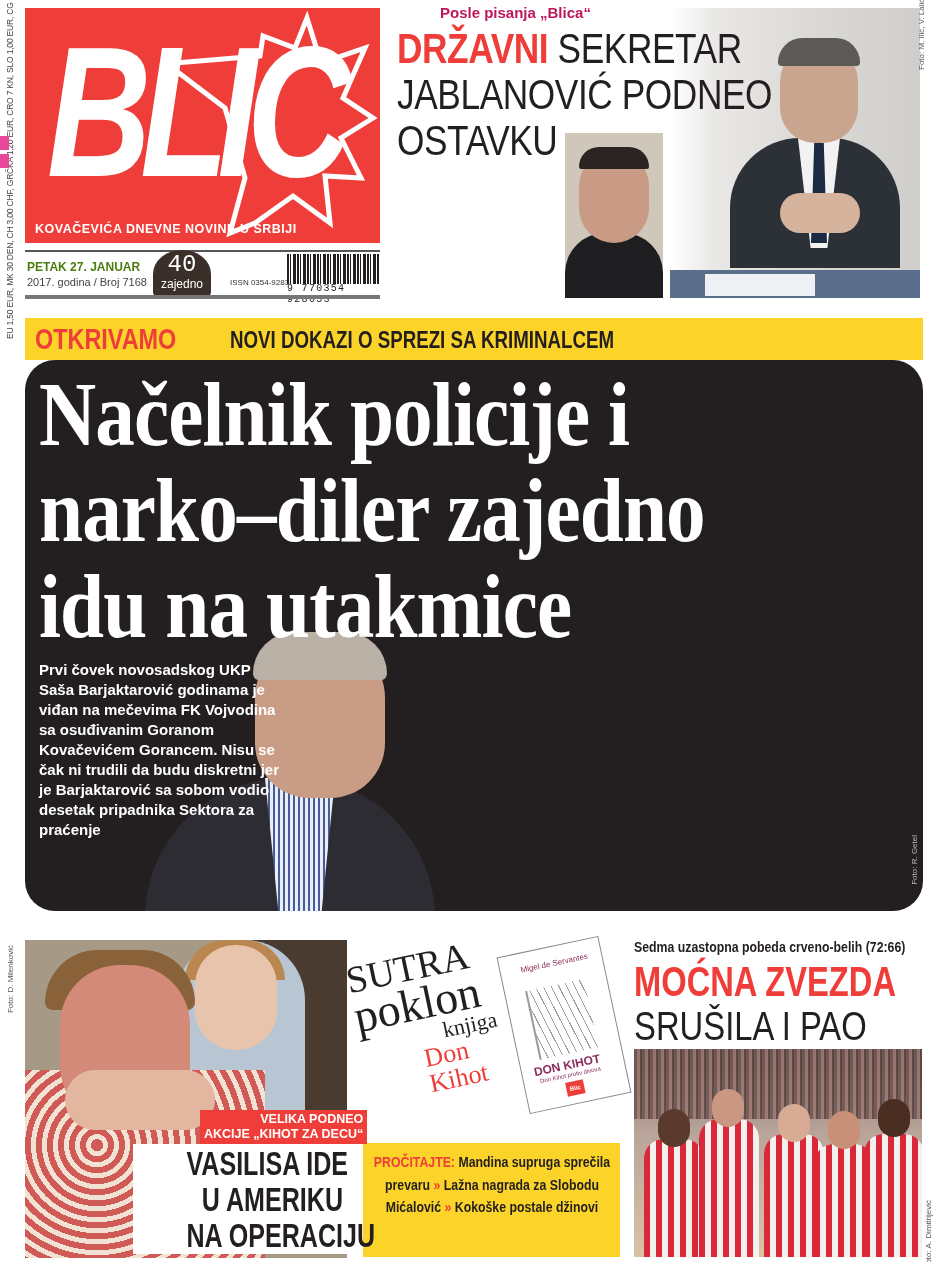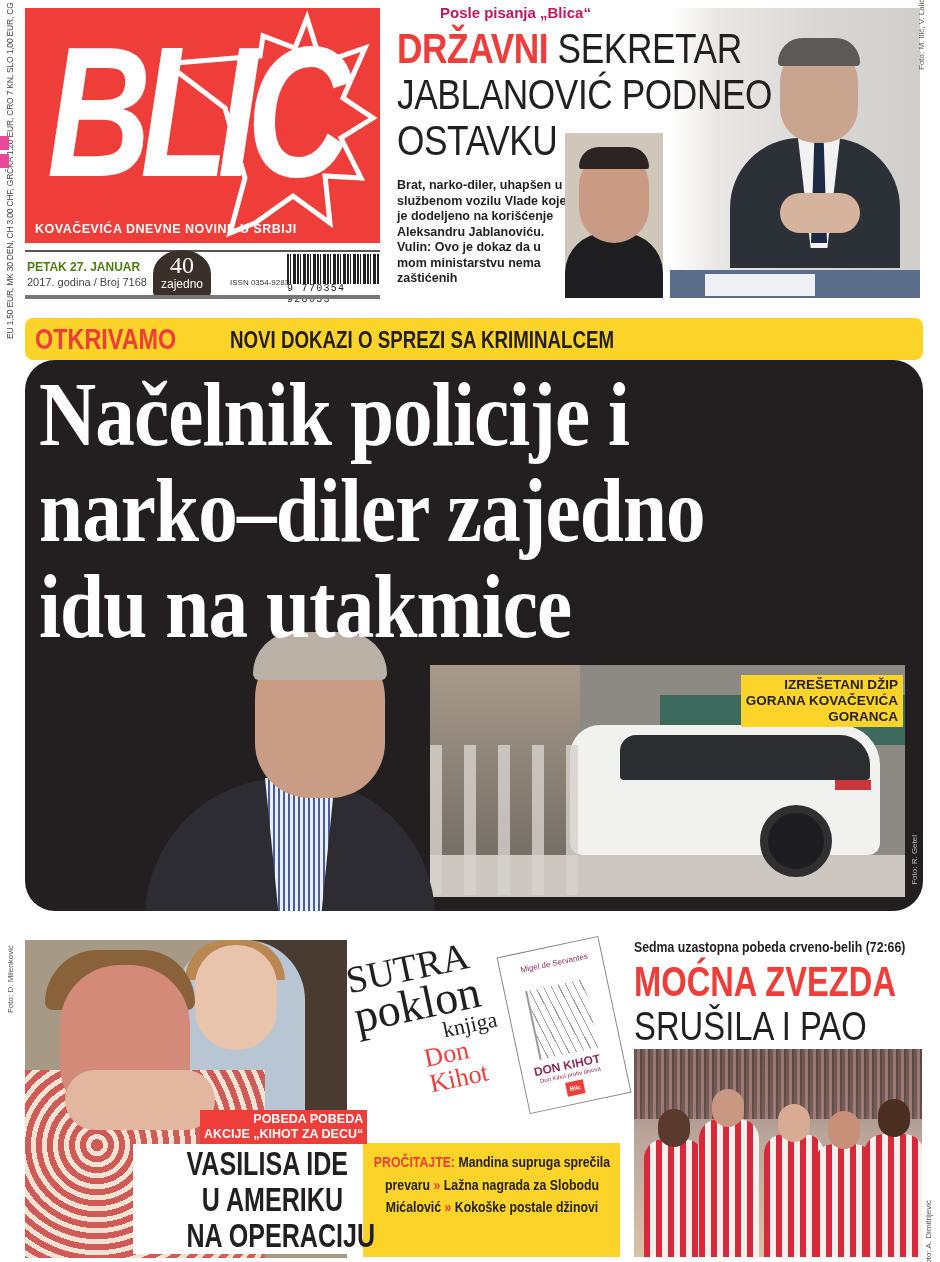--- a/index.html
+++ b/index.html
@@ -32,21 +32,21 @@
   }
   .date-bar { position: absolute; left: 25px; top: 250px; width: 355px; height: 52px; }
   .date-bar .rule-top { position: absolute; left: 0; top: 0; width: 355px; height: 2px; background: #555; }
   .date-bar .rule-bot { position: absolute; left: 0; top: 45px; width: 355px; height: 4px; background: #777; }
   .date-line1 { position: absolute; left: 2px; top: 10px; font-size: 12px; font-weight: bold; color: #4d7c0f; }
   .date-line2 { position: absolute; left: 2px; top: 26px; font-size: 11px; color: #444; text-align: right; }
   .price-badge {
     position: absolute; left: 128px; top: 0px; width: 58px; height: 48px;
     background: #3a2f29; border-radius: 50% 50% 6px 6px; color: #fff; text-align: center;
   }
-  .price-num { font-family: Liberation Serif, serif; font-size: 24px; line-height: 26px; display: block; margin-top: 2px; }
+  .price-num { font-family: Liberation Mono, monospace; font-size: 24px; line-height: 26px; display: block; margin-top: 2px; }
   .price-cur { font-size: 12px; line-height: 12px; display: block; }
   .issn { position: absolute; left: 205px; top: 28px; font-size: 8px; color: #333; }
   .barcode { position: absolute; left: 262px; top: 4px; width: 92px; height: 30px;
     background: repeating-linear-gradient(90deg, #231f20 0 2px, #fff 2px 3px, #231f20 3px 4px, #fff 4px 6px, #231f20 6px 9px, #fff 9px 10px); }
   .barcode-num { position: absolute; left: 262px; top: 33px; font-size: 10px; letter-spacing: 1.3px; color: #231f20; font-family: "Liberation Mono", monospace; }
 
   
   .top-story { position: absolute; left: 395px; top: 0; width: 530px; height: 300px; }
   .top-photo-main {
     position: absolute; left: 275px; top: 8px; width: 250px; height: 290px;
@@ -72,21 +72,21 @@
   .top-head .red { color: #ef3e3a; font-weight: bold; }
   .top-body { position: absolute; left: 2px; top: 178px; width: 170px; font-size: 12.5px; line-height: 15.5px; font-weight: bold; color: #231f20; }
   .top-photo-small {
     position: absolute; left: 170px; top: 133px; width: 98px; height: 165px; background: #cfc7ba; overflow: hidden;
   }
   .sm-shirt { position: absolute; left: 0; top: 100px; width: 98px; height: 70px; background: #1e1e20; border-radius: 40px 40px 0 0; }
   .sm-head { position: absolute; left: 14px; top: 18px; width: 70px; height: 92px; background: #c99a84; border-radius: 36px; }
   .sm-hair { position: absolute; left: 14px; top: 14px; width: 70px; height: 22px; background: #2a2522; border-radius: 36px 36px 4px 4px; }
 
   
-  .main-kicker-bar { position: absolute; left: 25px; top: 318px; width: 898px; height: 42px; background: #fcd429; border-radius: 8px; }
+  .main-kicker-bar { position: absolute; left: 25px; top: 318px; width: 898px; height: 42px; background: #fcd429; }
   .kicker-red { position: absolute; left: 10px; top: 4px; font-size: 30px; font-weight: bold; color: #ef3e3a; transform: scaleX(0.78); transform-origin: left top; white-space: nowrap; }
   .kicker-black { position: absolute; left: 205px; top: 8px; font-size: 24px; font-weight: bold; color: #231f20; transform: scaleX(0.78); transform-origin: left top; white-space: nowrap; }
   .main-block { position: absolute; left: 25px; top: 360px; width: 898px; height: 551px; background: #231f20; overflow: hidden; border-radius: 30px; }
   .main-headline {
     position: absolute; left: 14px; top: 6px; font-family: "Liberation Serif", serif; font-weight: bold;
     font-size: 92px; line-height: 96px; color: #fff; letter-spacing: -1px; white-space: nowrap;
     transform: scaleX(0.86); transform-origin: left top; z-index: 3;
   }
   .main-body {
     position: absolute; left: 14px; top: 300px; width: 250px; font-size: 15px; line-height: 20px;
@@ -195,76 +195,61 @@
     <div class="hands-m"></div>
     <div class="desk-m"></div>
     <div class="paper-m"></div>
   </div>
   <div class="top-kicker">Posle pisanja „Blica“</div>
   <div class="top-head">
     <span class="red">DRŽAVNI</span><span> SEKRETAR</span><br>
     <span>JABLANOVIĆ PODNEO</span><br>
     <span>OSTAVKU</span>
   </div>
-  <div class="top-body">Brat, narko-diler, uhapšen u službenom vozilu Vlade koje je dodeljeno na korišćenje Aleksandru Jablanoviću. Vulin: Ovo je dokaz da u mom ministarstvu nema zaštićenih</div>
   <div class="top-photo-small">
     <div class="sm-shirt"></div>
     <div class="sm-head"></div>
     <div class="sm-hair"></div>
   </div>
 </div>
 <div class="photo-credit-top">Foto: M. Ilić, V. Lalić</div>
 
 <div class="main-kicker-bar">
   <div class="kicker-red">OTKRIVAMO</div>
   <div class="kicker-black">NOVI DOKAZI O SPREZI SA KRIMINALCEM</div>
 </div>
 <div class="main-block">
   <div class="main-headline">
     <div>Načelnik policije i</div>
     <div>narko–diler zajedno</div>
     <div>idu na utakmice</div>
   </div>
-  <div class="car-photo">
-    <div class="car-bg-wall"></div>
-    <div class="car-bg-green"></div>
-    <div class="car-ground"></div>
-    <div class="car-body"></div>
-    <div class="car-window"></div>
-    <div class="car-tail"></div>
-    <div class="car-wheel"></div>
-    <div class="car-fence"></div>
-    <div class="car-caption">
-      <div>IZREŠETANI DŽIP</div>
-      <div>GORANA KOVAČEVIĆA</div>
-      <div>GORANCA</div>
-    </div>
-  </div>
   <div class="cop-photo">
     <div class="cop-jacket"></div>
     <div class="cop-shirt"></div>
     <div class="cop-head"></div>
     <div class="cop-hair"></div>
   </div>
+  <div class="main-body">Prvi čovek novosadskog UKP Saša Barjaktarović godinama je viđan na mečevima FK Vojvodina sa osuđivanim Goranom Kovačevićem Gorancem. Nisu se čak ni trudili da budu diskretni jer je Barjaktarović sa sobom vodio desetak pripadnika Sektora za praćenje</div>
   <div class="car-credit">Foto: R. Getel</div>
 </div>
 
 <div class="v-credit">Foto: D. Milenković</div>
 <div class="vasilisa">
   <div class="v-bg-right"></div>
   <div class="v-girl2"></div>
   <div class="v-girl2-hair"></div>
   <div class="v-girl2-head"></div>
   <div class="v-girl1"></div>
   <div class="v-girl1-hair"></div>
   <div class="v-girl1-head"></div>
   <div class="v-hands"></div>
 </div>
 <div class="v-kicker">
-  <div>POBEDA POBEDA</div>
+  <div>VELIKA PODNEO</div>
   <div>AKCIJE „KIHOT ZA DECU“</div>
 </div>
 <div class="v-head-wrap">
   <div class="v-head">VASILISA IDE</div>
   <div class="v-head">U AMERIKU</div>
   <div class="v-head">NA OPERACIJU</div>
 </div>
 
 <div class="sutra">
   <span class="sutra-1">SUTRA</span>

